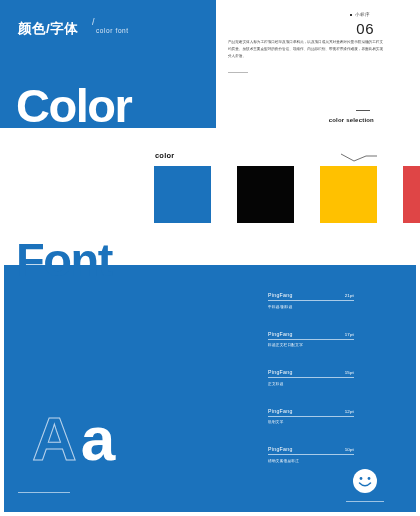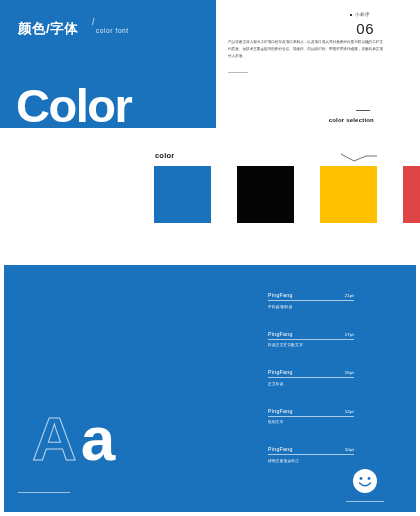--- a/index.html
+++ b/index.html
@@ -156,20 +156,21 @@
   </svg>
 
   <div class="swatches">
     <div class="swatch" id="sw0" title="brand-blue" style="background: rgb(27, 114, 188);"></div>
     <div class="swatch" id="sw1" title="ink-black" style="background: rgb(5, 5, 5);"></div>
     <div class="swatch" id="sw2" title="accent-yellow" style="background: rgb(255, 193, 0);"></div>
     <div class="swatch" id="sw3" title="accent-red" style="background: rgb(223, 69, 70);"></div>
   </div>
 
   <div class="bottom-block"></div>
+  <div class="word-font">Font</div>
 
   <div class="aa-wrap">
     <span class="aa-outline">A</span>
     <span class="aa-solid">a</span>
   </div>
   <div class="aa-rule"></div>
 
   <div class="specs">
     <div class="spec-row">
       <div class="spec-head">

